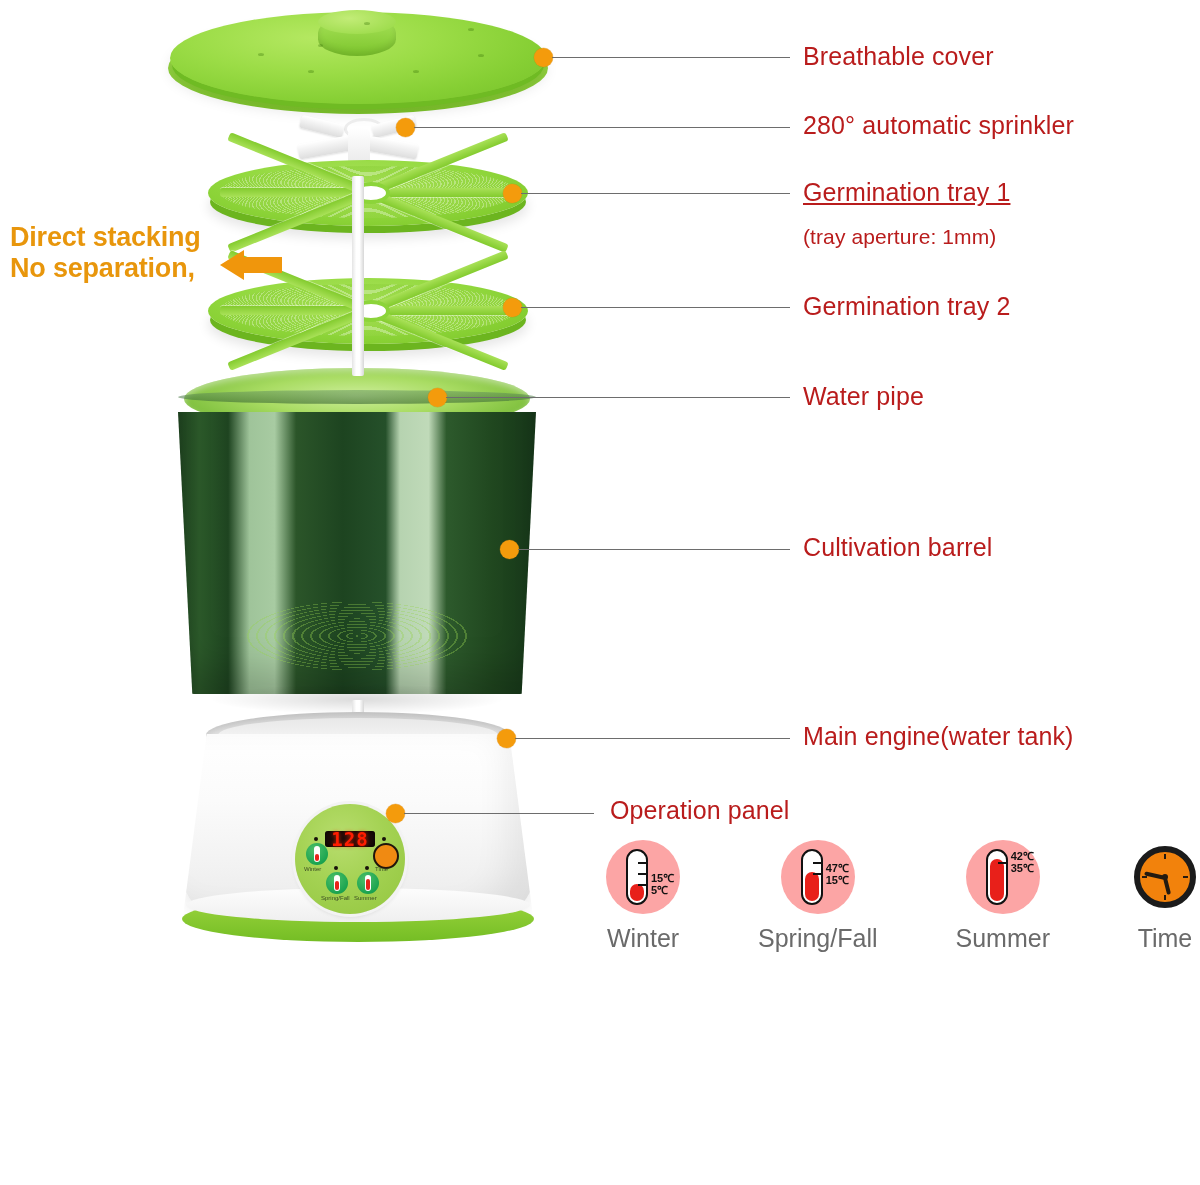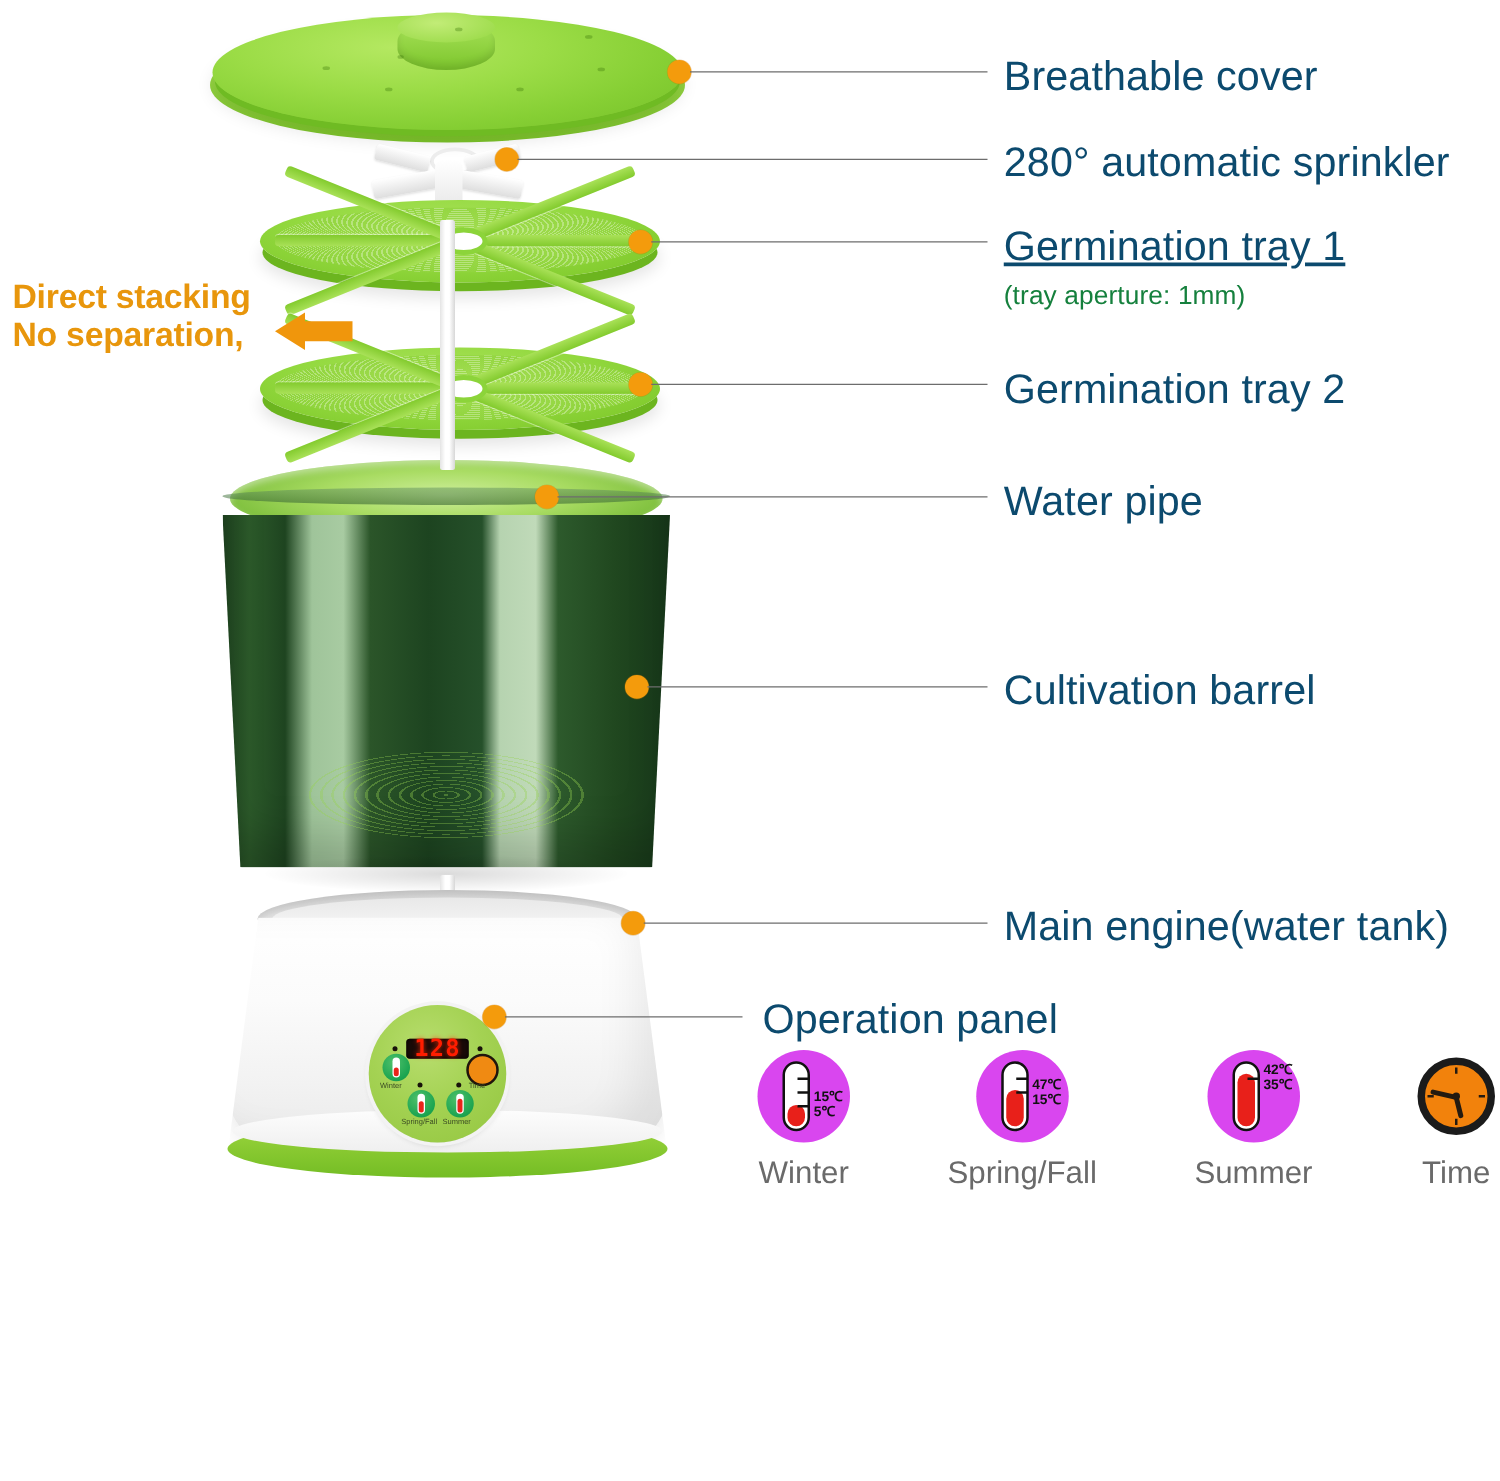--- a/index.html
+++ b/index.html
@@ -17,24 +17,24 @@
 
   
   .leader{
     position:absolute;height:1px;background:#6d6d6d;
   }
   .dot{
     position:absolute;width:19px;height:19px;border-radius:50%;
     background:#f49b0c;box-shadow:0 0 0 .5px rgba(200,120,0,.35);
   }
   .callout{
-    position:absolute;color:#0c4a6e;font-size:33px;letter-spacing:.1px;
+    position:absolute;color:#b91c1c;font-size:25px;letter-spacing:.1px;
     white-space:nowrap;font-weight:400;
   }
-  .callout.sub{font-size:21px;color:#15803d;}
+  .callout.sub{font-size:21px;color:#b91c1c;}
 
   
   .note{
     position:absolute;color:#e8960c;font-weight:bold;font-size:27px;
     line-height:31px;white-space:nowrap;letter-spacing:-.2px;
   }
   .note-arrow{position:absolute;}
 
   
   .cover{
@@ -202,21 +202,21 @@
     position:absolute;font-size:6px;color:#3b4b24;white-space:nowrap;
     font-family:"Liberation Sans", sans-serif;
   }
 
   
   .legend{position:absolute;display:flex;align-items:flex-start;}
   .legend-item{
     display:flex;flex-direction:column;align-items:center;
   }
   .legend-circle{
-    width:74px;height:74px;border-radius:50%;background:#d946ef;
+    width:74px;height:74px;border-radius:50%;background:#fca5a5;
     position:relative;
   }
   .legend-label{
     margin-top:10px;font-size:25px;color:#6a6a6a;white-space:nowrap;
   }
   .thermo{
     position:absolute;left:20px;top:9px;width:22px;height:56px;
     border:2.5px solid #111;border-radius:11px;background:#ffffff;
     box-sizing:border-box;
   }

